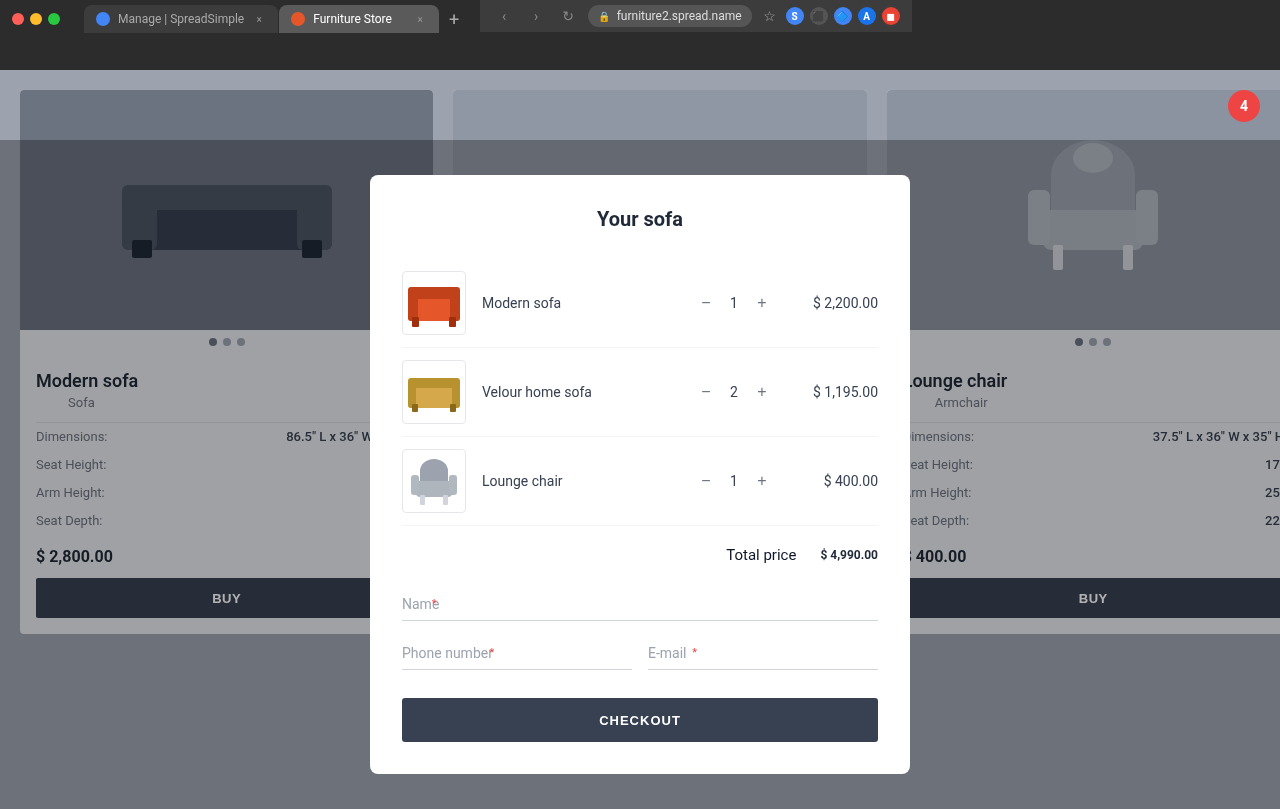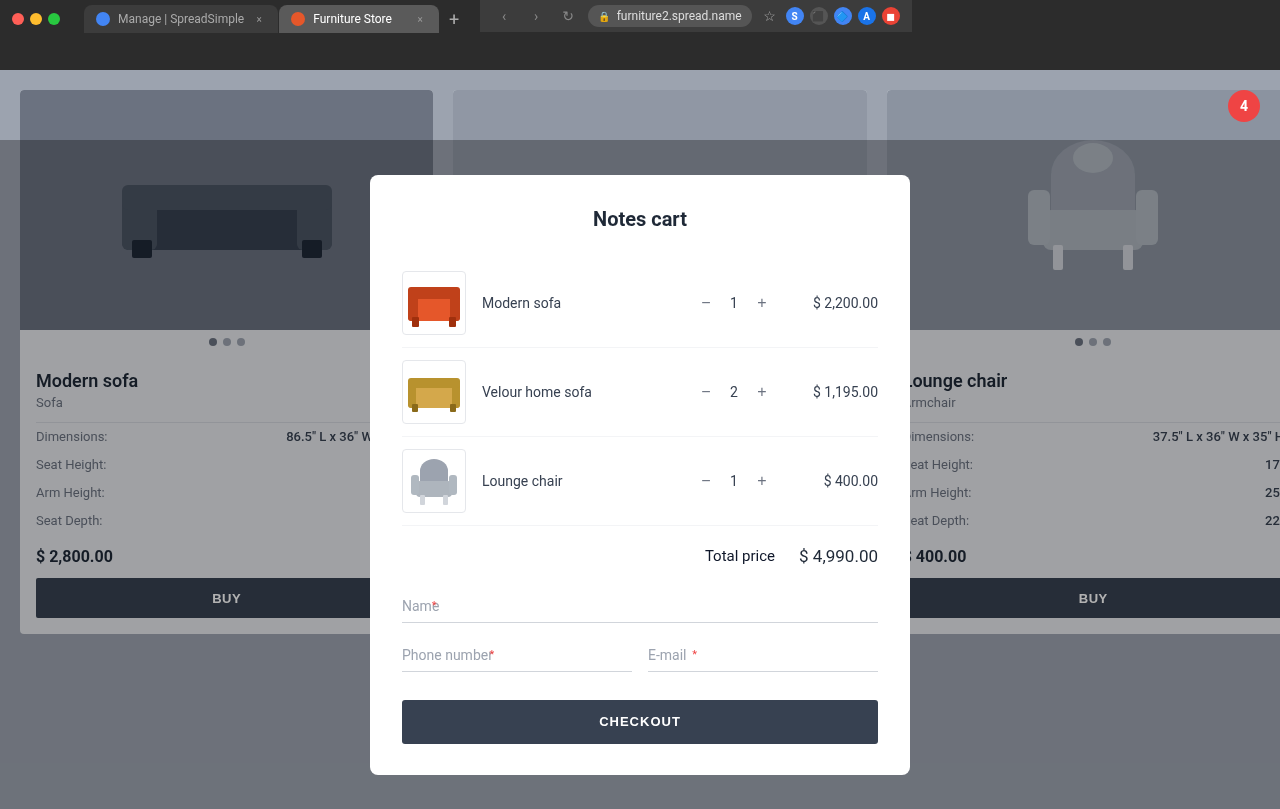--- a/index.html
+++ b/index.html
@@ -217,20 +217,21 @@
       font-size: 18px;
       font-weight: 600;
       color: #1f2937;
       margin-bottom: 4px;
     }
 
     .product-card-category {
       font-size: 13px;
       color: #6b7280;
       margin-bottom: 12px;
+      margin-left: 32px;
     }
 
     .product-specs {
       border-top: 1px solid #d1d5db;
     }
 
     .spec-row {
       display: flex;
       justify-content: space-between;
       padding: 6px 0;
@@ -395,22 +396,22 @@
       gap: 24px;
       padding: 20px 0 8px;
     }
 
     .total-label {
       font-size: 15px;
       color: #0f172a;
     }
 
     .total-value {
-      font-size: 17px;
-      font-weight: 400;
+      font-size: 12px;
+      font-weight: 700;
       color: #1f2937;
     }
 
     
     .cart-form {
       margin-top: 16px;
     }
 
     .form-row {
       margin-bottom: 16px;
@@ -631,21 +632,21 @@
         <div class="product-price" data-name="lounge-chair-price">$ 400.00</div>
         <button class="buy-btn" data-name="lounge-chair-buy-button">BUY</button>
       </div>
     </div>
   </div>
 
   <div class="cart-badge" data-name="cart-badge">4</div>
 
   <div class="modal-overlay" data-name="modal-overlay">
     <div class="modal" data-name="cart-modal">
-      <h2 class="modal-title" data-name="modal-title">Notes cart</h2>
+      <h2 class="modal-title" data-name="modal-title">Your sofa</h2>
 
       <div class="cart-item" data-name="cart-item-modern-sofa">
         <div class="cart-item-img" data-name="modern-sofa-thumbnail">
           <svg width="56" height="56" viewBox="0 0 56 56" data-name="modern-sofa-thumb-svg">
             <rect x="2" y="20" width="52" height="26" rx="4" fill="#e5572a"></rect>
             <rect x="2" y="14" width="10" height="32" rx="3" fill="#c0411a"></rect>
             <rect x="44" y="14" width="10" height="32" rx="3" fill="#c0411a"></rect>
             <rect x="2" y="12" width="52" height="12" rx="3" fill="#c0411a"></rect>
             <rect x="6" y="42" width="7" height="10" rx="1" fill="#a0300d"></rect>
             <rect x="43" y="42" width="7" height="10" rx="1" fill="#a0300d"></rect>

